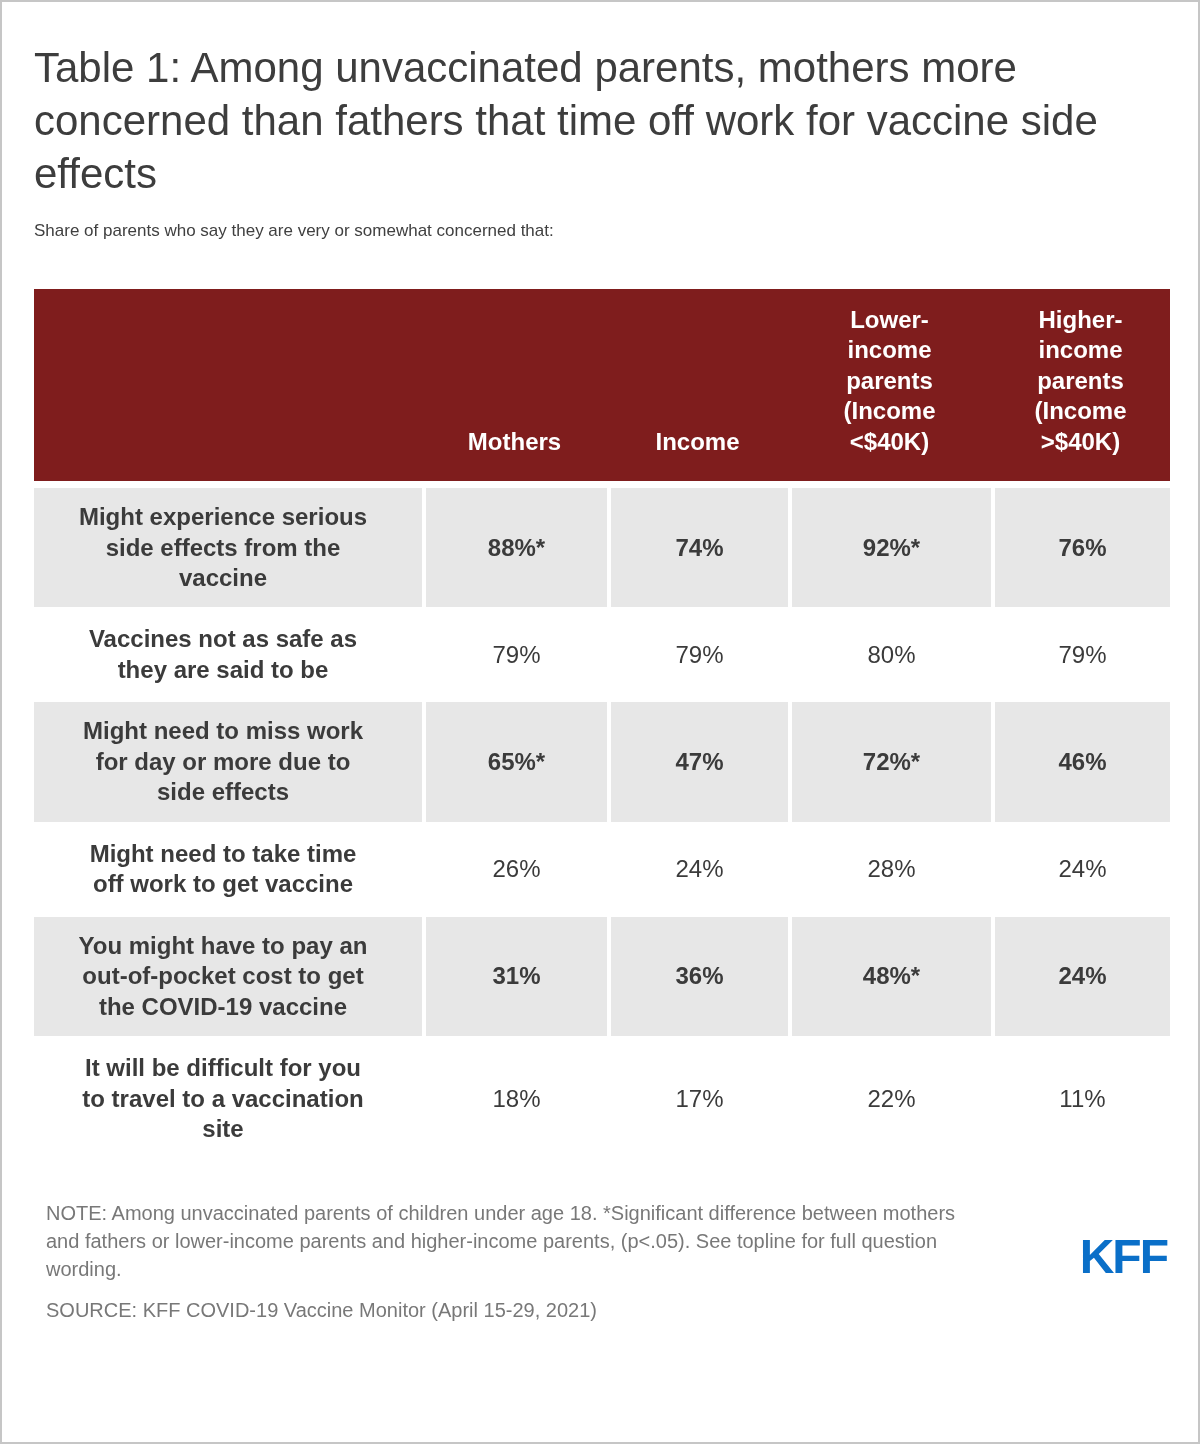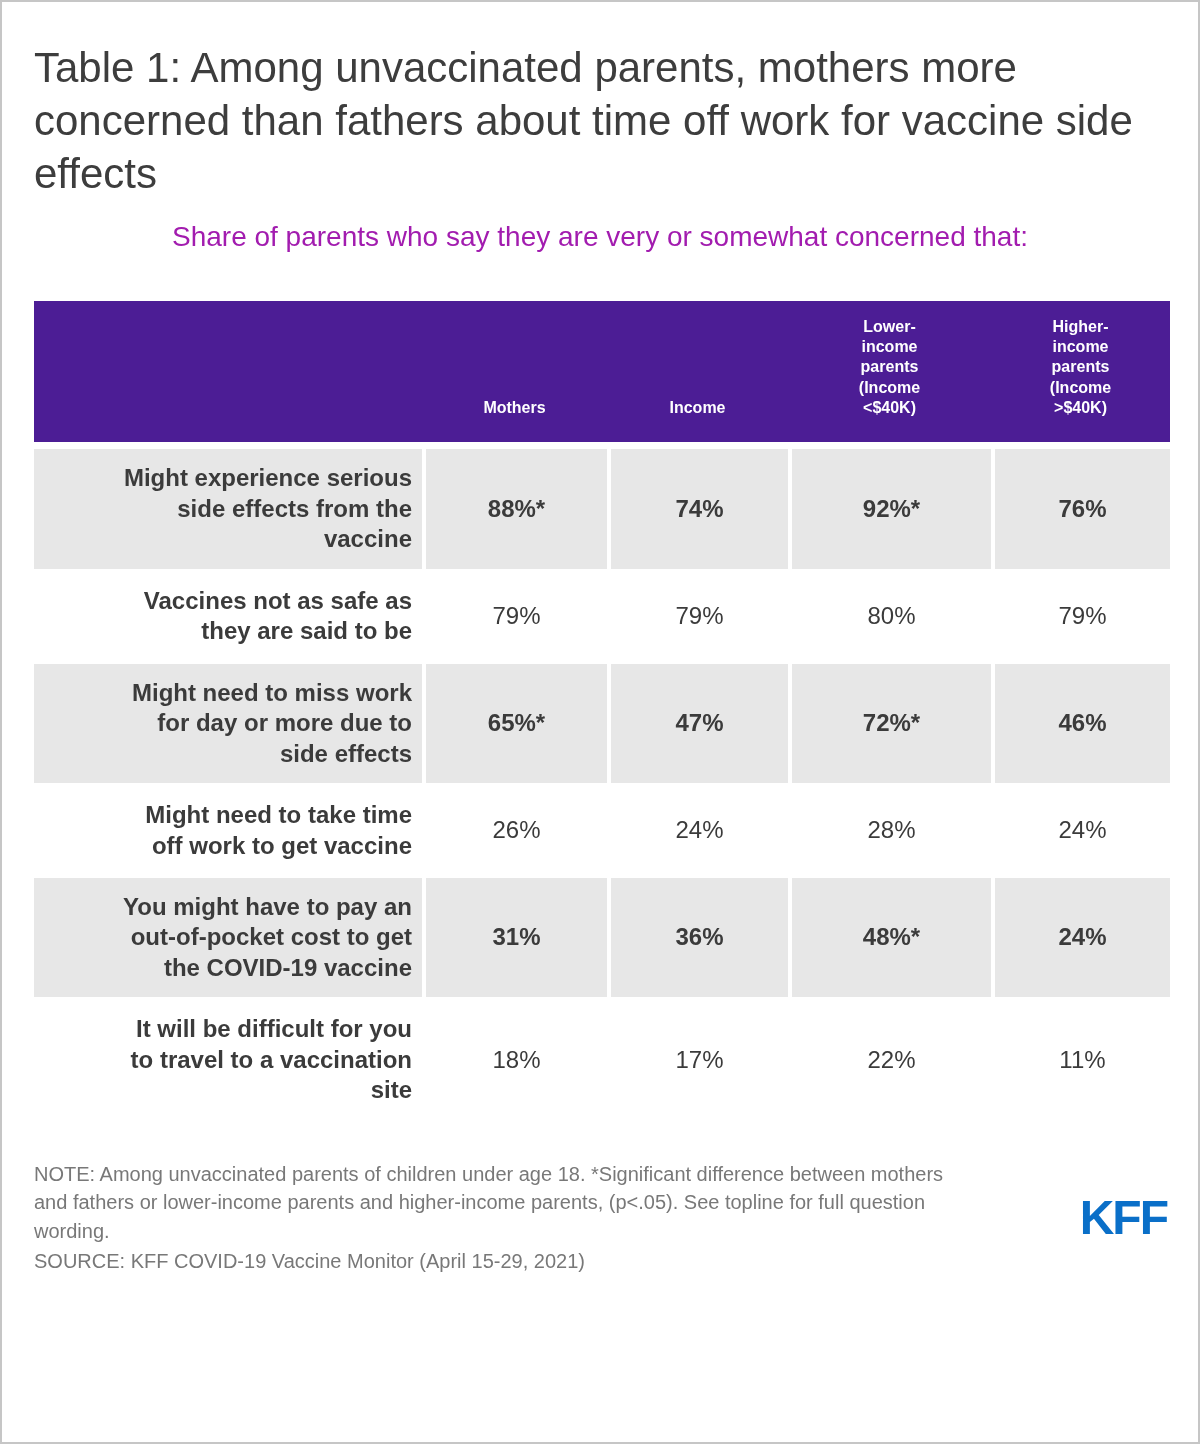--- a/index.html
+++ b/index.html
@@ -18,61 +18,60 @@
 
   .title {
     font-size: 42px;
     font-weight: 400;
     color: #3d3d3d;
     line-height: 1.26;
     margin: 0 0 20px 0;
     max-width: 1136px;
   }
   .subtitle {
-    font-size: 28px;
+    font-size: 17px;
     font-weight: 400;
-    color: #a21caf;
+    color: #404040;
     margin: 0 0 48px 0;
-    text-align: center;
   }
 
   table.data-table {
     width: 1136px;
     border-collapse: separate;
     border-spacing: 0;
     table-layout: fixed;
   }
   col.c-label  { width: 388px; }
   col.c-moth   { width: 185px; }
   col.c-fath   { width: 181px; }
   col.c-lower  { width: 203px; }
   col.c-higher { width: 179px; }
 
   thead th {
-    background: #4c1d95;
+    background: #7f1d1d;
     color: #ffffff;
-    font-size: 16px;
+    font-size: 24px;
     font-weight: bold;
     text-align: center;
     vertical-align: bottom;
     line-height: 1.27;
     padding: 16px 8px 24px 8px;
     border-bottom: 4px solid #ffffff;
     white-space: pre-line;
   }
 
   tbody td {
     font-size: 24px;
     line-height: 1.27;
     vertical-align: middle;
     padding: 14px 10px;
     border-top: 3px solid #ffffff;
   }
   tbody td.row-label {
-    text-align: right;
+    text-align: center;
     font-weight: bold;
     padding-left: 0;
     white-space: pre-line;
     color: #3b3b3b;
   }
   tbody td.value-cell {
     text-align: center;
     border-left: 4px solid #ffffff;
   }
   tbody tr:nth-child(odd) td  { background: #e7e7e7; }
@@ -82,41 +81,41 @@
   .footer {
     position: relative;
     margin-top: 40px;
     padding: 0 32px;
   }
   .footer .note,
   .footer .source {
     font-size: 20px;
     line-height: 1.42;
     color: #787878;
-    margin: 0;
+    margin: 12px;
     max-width: 1010px;
     white-space: pre-line;
   }
   .footer .source { margin-top: 2px; }
   .kff-logo {
     position: absolute;
     top: 34px;
     right: 31px;
     font-size: 48px;
     font-weight: 800;
     letter-spacing: -2px;
     color: #0a6fc8;
     line-height: 1;
   }
 </style>
 </head>
 <body>
 
 <div class="page">
-  <h1 class="title">Table 1: Among unvaccinated parents, mothers more concerned than fathers about time off work for vaccine side effects</h1>
+  <h1 class="title">Table 1: Among unvaccinated parents, mothers more concerned than fathers that time off work for vaccine side effects</h1>
   <p class="subtitle">Share of parents who say they are very or somewhat concerned that:</p>
 
   <table class="data-table">
     <colgroup>
       <col class="c-label">
       <col class="c-moth">
       <col class="c-fath">
       <col class="c-lower">
       <col class="c-higher">
     </colgroup>

